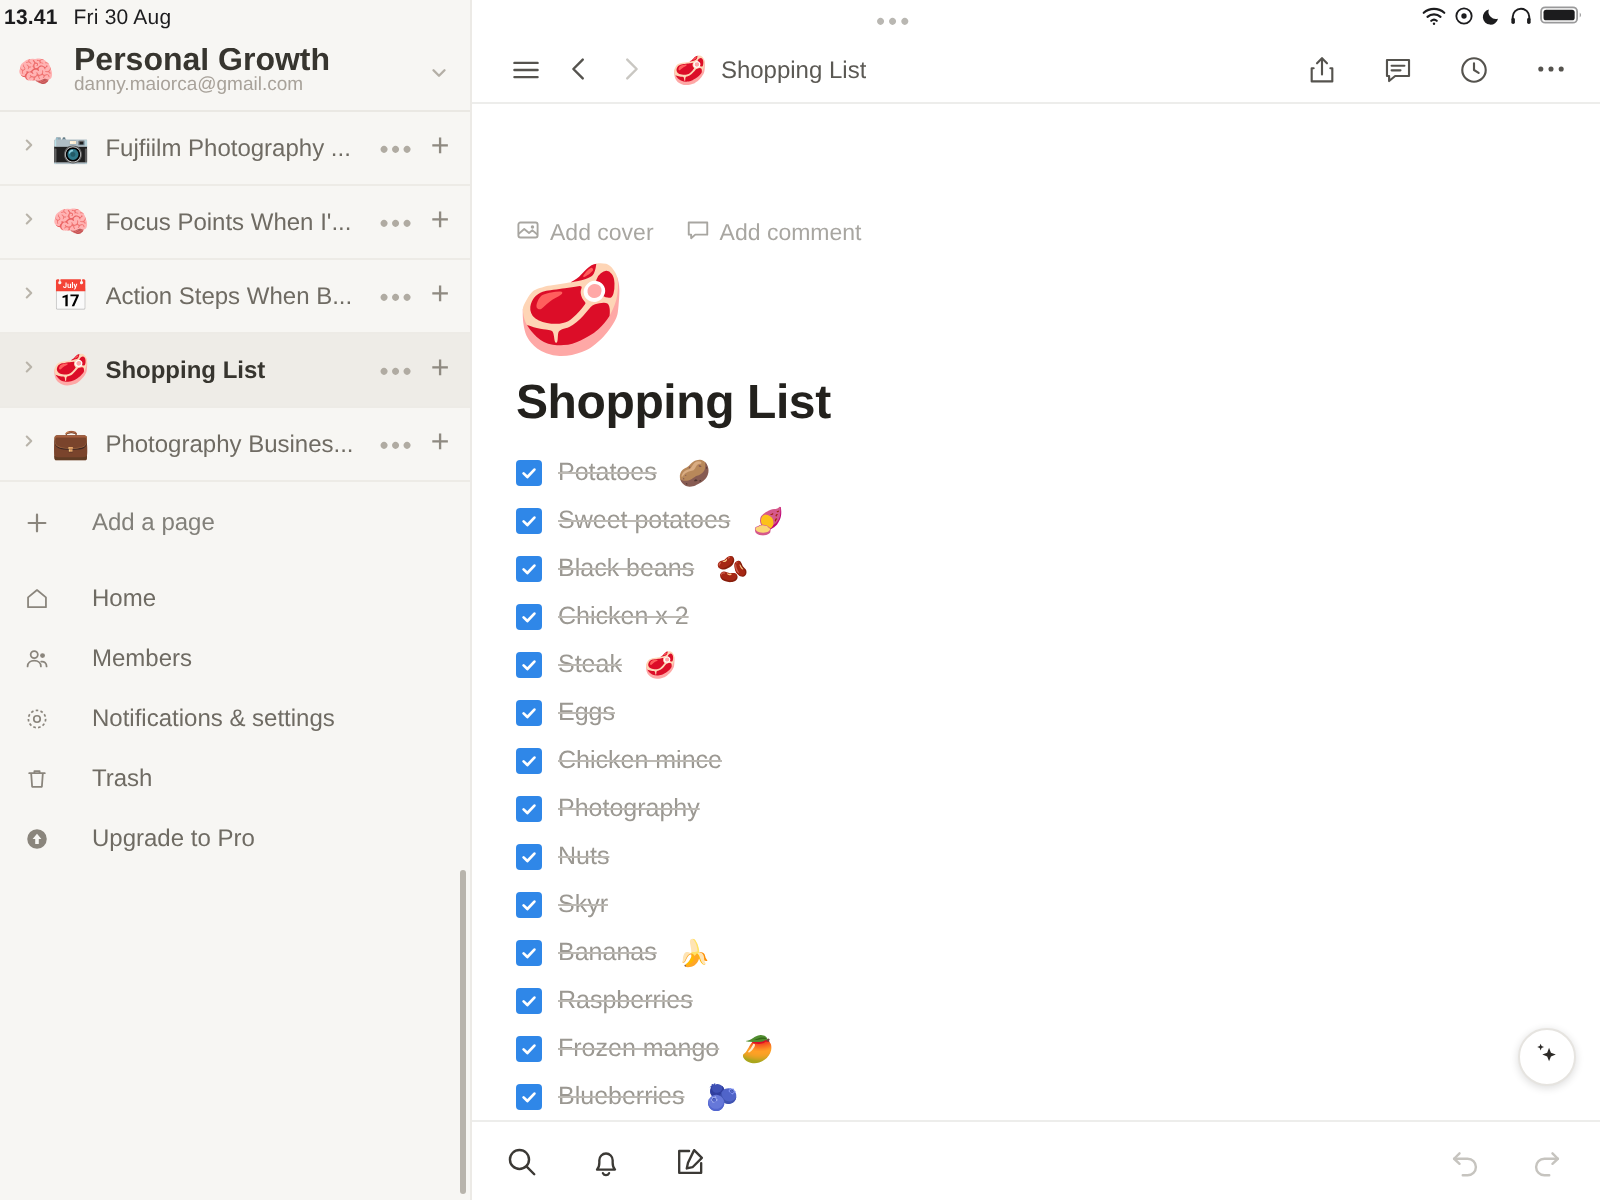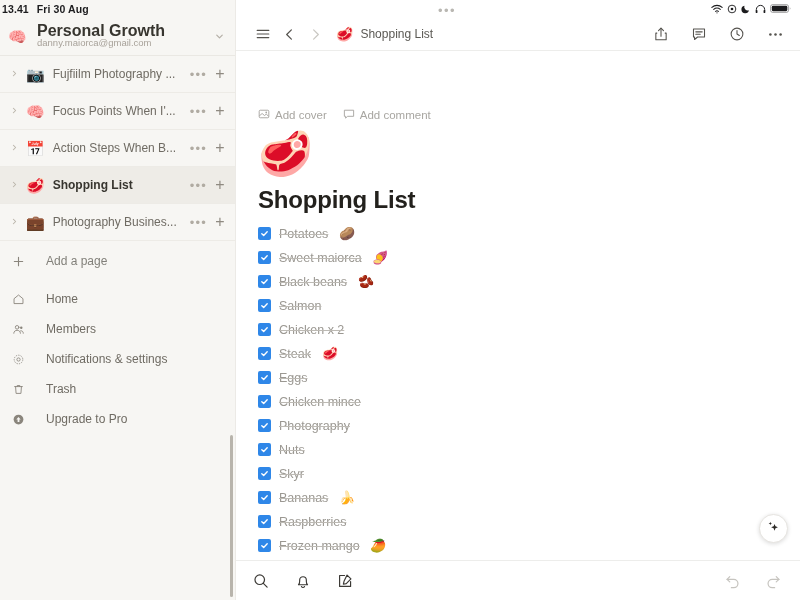--- a/index.html
+++ b/index.html
@@ -35,21 +35,21 @@
     height: 18px;
     display: flex;
     align-items: center;
     padding: 0 0 0 2px;
     font-size: 10.5px;
     color: #1c1c1e;
     font-weight: bold;
     letter-spacing: 0.1px;
   }
   .status-time { margin-right: 8px; }
-  .status-date { font-weight: bold; }
+  .status-date { font-weight: normal; }
 
   .ws-header {
     display: flex;
     align-items: center;
     height: 34px;
     padding: 0 10px 0 8px;
     box-sizing: border-box;
     margin-top: 1px;
   }
   .ws-avatar {
@@ -623,43 +623,34 @@
             <span class="todo-text">Potatoes</span>
             <span class="todo-emoji">🥔</span>
           </div>
 
           <div class="todo-item">
             <div class="checkbox">
               <svg width="9" height="9" viewBox="0 0 10 10" fill="none" stroke="#ffffff" stroke-width="1.5" stroke-linecap="round" stroke-linejoin="round">
                   <path d="M2 5.2 L4.1 7.2 L8 3.1"></path>
                 </svg>
             </div>
-            <span class="todo-text">Sweet maiorca</span>
+            <span class="todo-text">Sweet potatoes</span>
             <span class="todo-emoji">🍠</span>
           </div>
 
           <div class="todo-item">
             <div class="checkbox">
               <svg width="9" height="9" viewBox="0 0 10 10" fill="none" stroke="#ffffff" stroke-width="1.5" stroke-linecap="round" stroke-linejoin="round">
                   <path d="M2 5.2 L4.1 7.2 L8 3.1"></path>
                 </svg>
             </div>
             <span class="todo-text">Black beans</span>
             <span class="todo-emoji">🫘</span>
           </div>
 
-          <div class="todo-item">
-            <div class="checkbox">
-              <svg width="9" height="9" viewBox="0 0 10 10" fill="none" stroke="#ffffff" stroke-width="1.5" stroke-linecap="round" stroke-linejoin="round">
-                  <path d="M2 5.2 L4.1 7.2 L8 3.1"></path>
-                </svg>
-            </div>
-            <span class="todo-text">Salmon</span>
-            <span class="todo-emoji"></span>
-          </div>
 
           <div class="todo-item">
             <div class="checkbox">
               <svg width="9" height="9" viewBox="0 0 10 10" fill="none" stroke="#ffffff" stroke-width="1.5" stroke-linecap="round" stroke-linejoin="round">
                   <path d="M2 5.2 L4.1 7.2 L8 3.1"></path>
                 </svg>
             </div>
             <span class="todo-text">Chicken x 2</span>
             <span class="todo-emoji"></span>
           </div>

